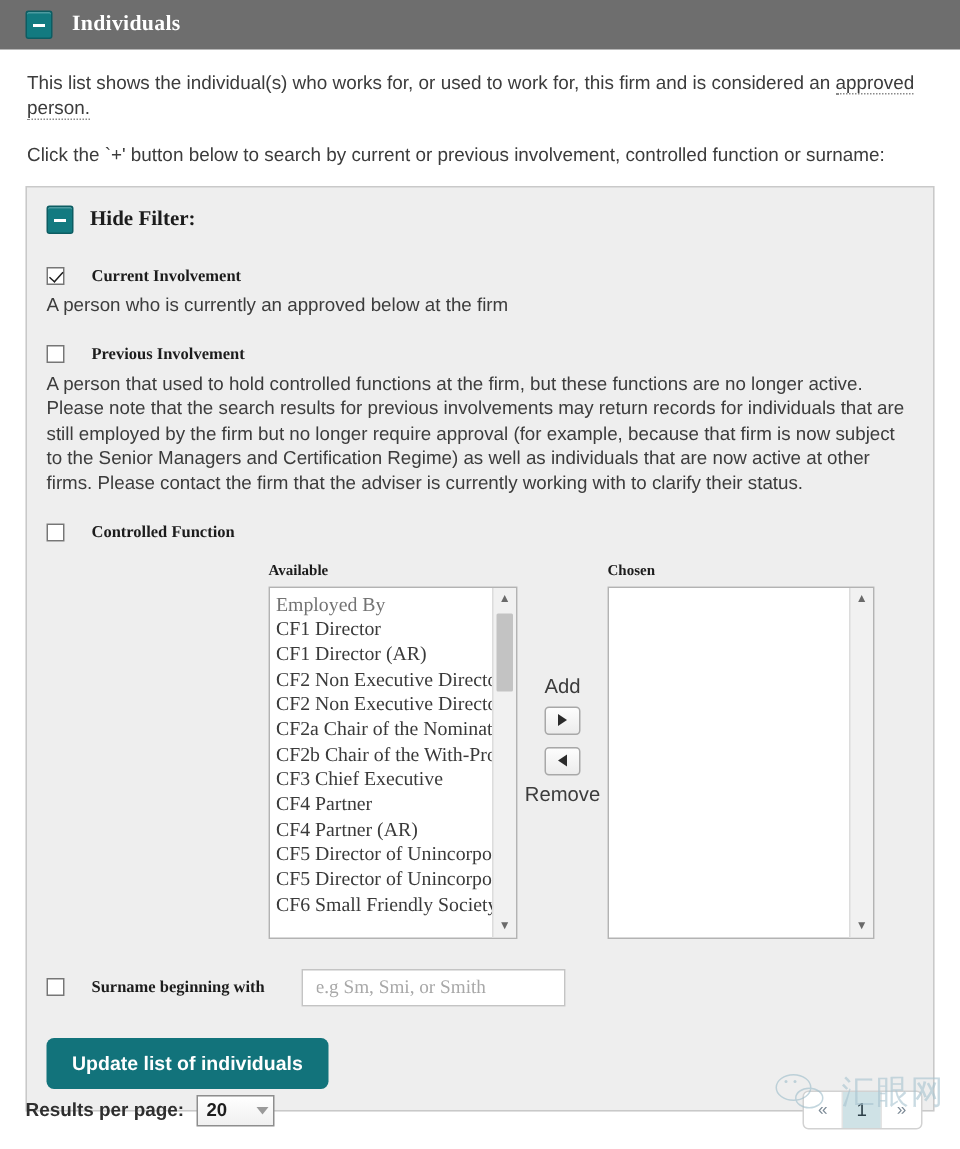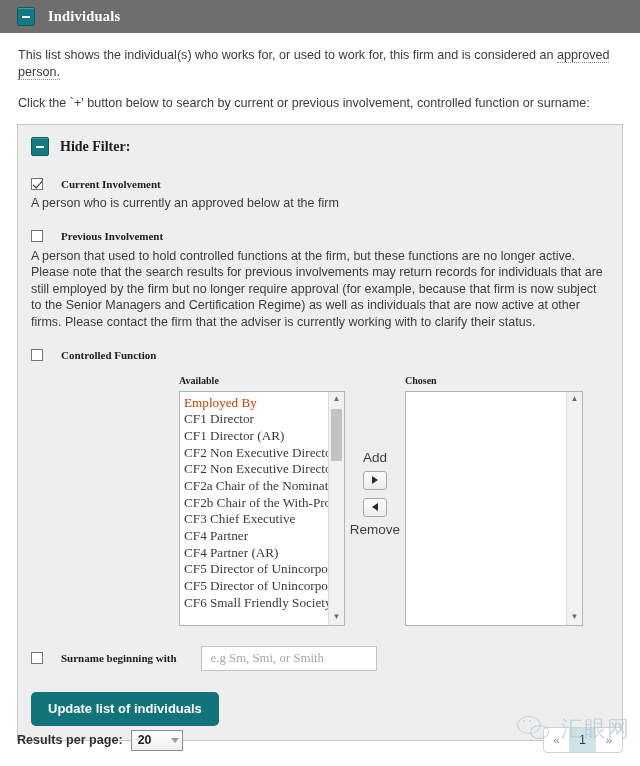--- a/index.html
+++ b/index.html
@@ -174,21 +174,21 @@
     color: #3a3a3a;
     white-space: nowrap;
     line-height: 16.7px;
   }
   .listbox .items div {
     overflow: hidden;
     text-overflow: clip;
     height: 16.7px;
   }
   .listbox .items div.first {
-    color: #c2410c;
+    color: #737373;
   }
 
   
   .scrollbar {
     width: 15px;
     flex: 0 0 auto;
     background: #f1f1f1;
     border-left: 1px solid #dcdcdc;
     position: relative;
   }
@@ -275,21 +275,21 @@
     font-family: "Liberation Sans", sans-serif;
     font-size: 13px;
     font-weight: bold;
     padding: 9px 17px 10px 17px;
     cursor: pointer;
   }
 
   
   .footer {
     position: absolute;
-    left: 0; right: 0;
+    left: 0; right: 8px;
     bottom: 12px;
     height: 28px;
     padding: 0 17px;
     box-sizing: border-box;
     display: flex;
     align-items: center;
     justify-content: space-between;
   }
   .rpp {
     display: flex;

